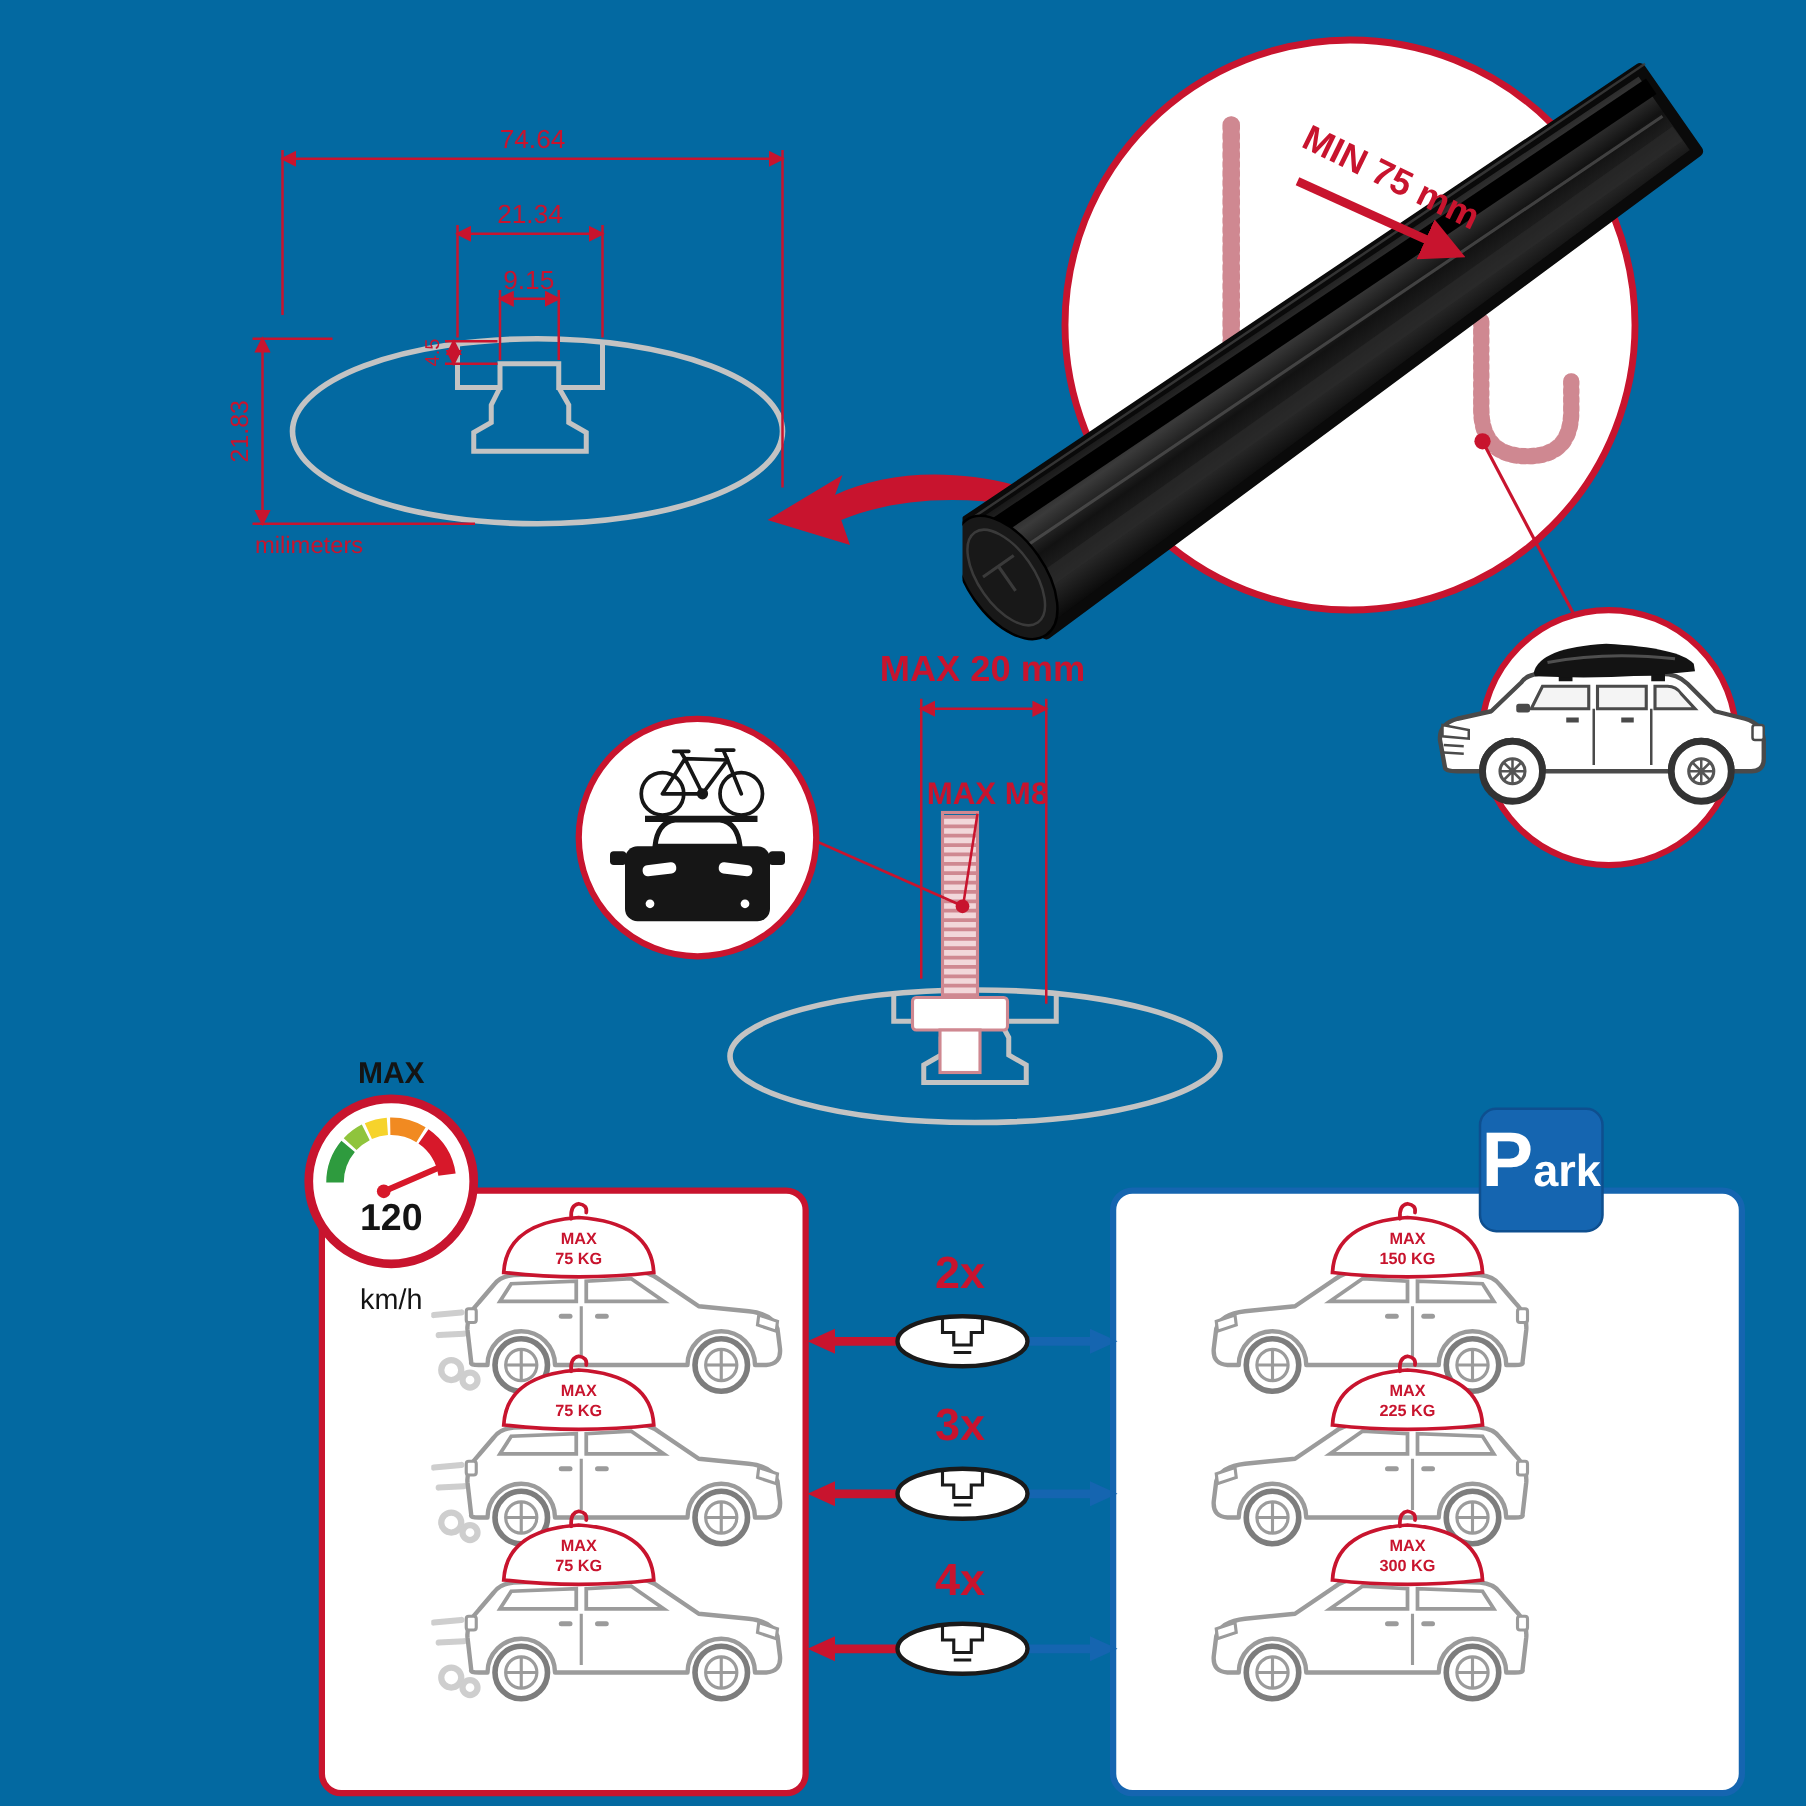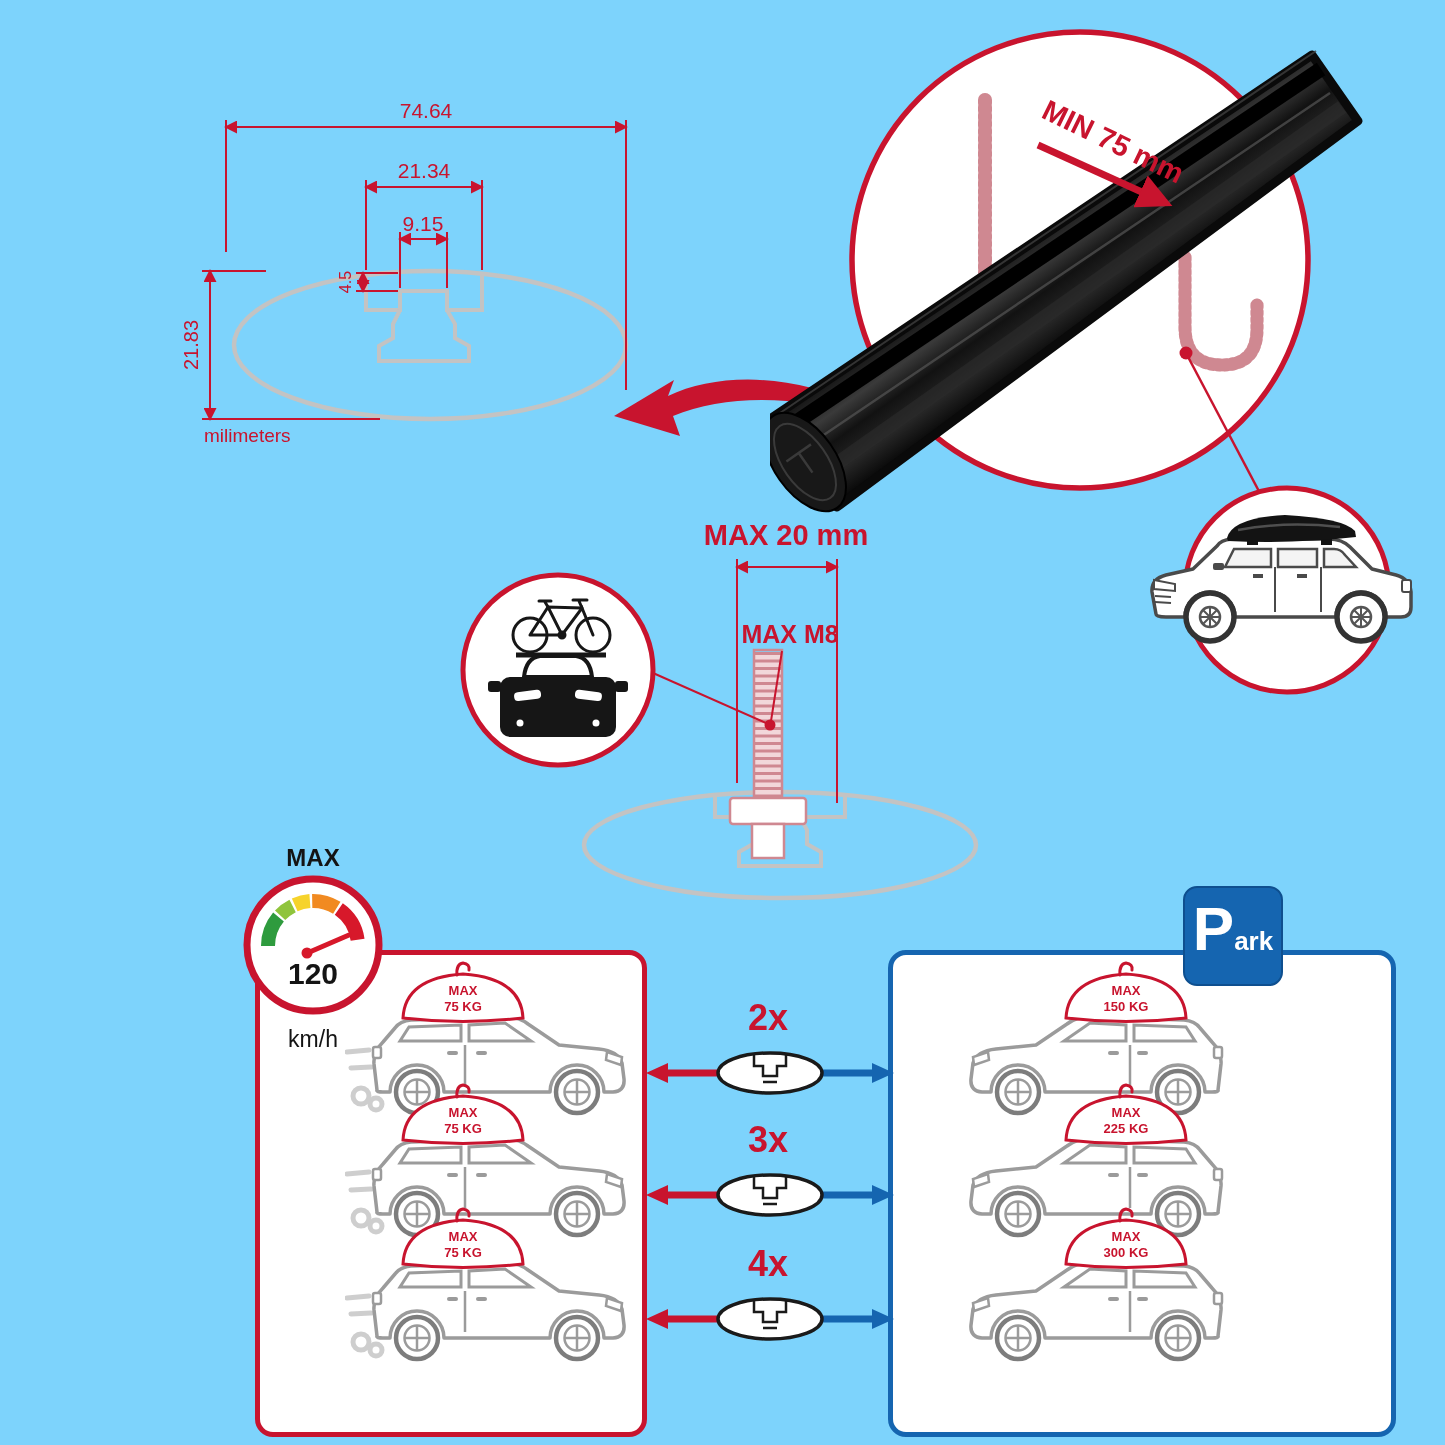--- a/index.html
+++ b/index.html
@@ -1,16 +1,16 @@
 <!DOCTYPE html>
 <html><head>
 <meta charset="utf-8">
 <style>
   html,body{margin:0;padding:0;background:#fff;}
-  .page{position:relative;width:1445px;height:1445px;background:#7dd3fc;overflow:hidden;
+  .page{position:relative;width:1445px;height:1445px;background:#0369a1;overflow:hidden;
         font-family:"Liberation Sans",sans-serif;}
   .abs{position:absolute;}
   svg{font-family:"Liberation Sans",sans-serif;}
   
   .graystroke{stroke:#c3c3c3;fill:none;}
   .redstroke{stroke:#c8142e;stroke-width:2;fill:none;}
   .dimtxt{fill:#c8142e;font-size:21px;text-anchor:middle;font-weight:400;}
   .dimtxt-sm{fill:#c8142e;font-size:16px;text-anchor:middle;}
   .dimtxt-units{fill:#c8142e;font-size:19px;text-anchor:start;}
   .redlbl{fill:#c8142e;font-weight:bold;text-anchor:middle;}
@@ -20,21 +20,21 @@
   .multx{fill:#c8142e;font-size:36px;font-weight:bold;text-anchor:middle;}
   .blk-max{fill:#141414;font-size:24px;font-weight:bold;text-anchor:middle;}
   .blk-val{fill:#141414;font-size:30px;font-weight:bold;text-anchor:middle;}
   .blk-unit{fill:#141414;font-size:23px;text-anchor:middle;}
   .panel{border:5px solid;border-radius:18px;background:#fff;box-sizing:border-box;}
   .park-sign{width:100px;height:100px;background:#1565b0;border-radius:14px;
              display:flex;align-items:baseline;justify-content:center;
              color:#fff;font-weight:bold;padding-top:10px;box-sizing:border-box;z-index:6;
              border:2px solid #0e4f8f;}
   .park-big{font-size:62px;line-height:1;}
-  .park-small{font-size:26px;}
+  .park-small{font-size:36px;}
 </style>
 </head>
 <body>
 
 <div class="page">
 
   <svg width="0" height="0" style="position:absolute" aria-hidden="true">
     <defs>
       <g id="wheelShape">
         <circle r="21" fill="#fff" stroke="#7d7d7d" stroke-width="4.5"></circle>

